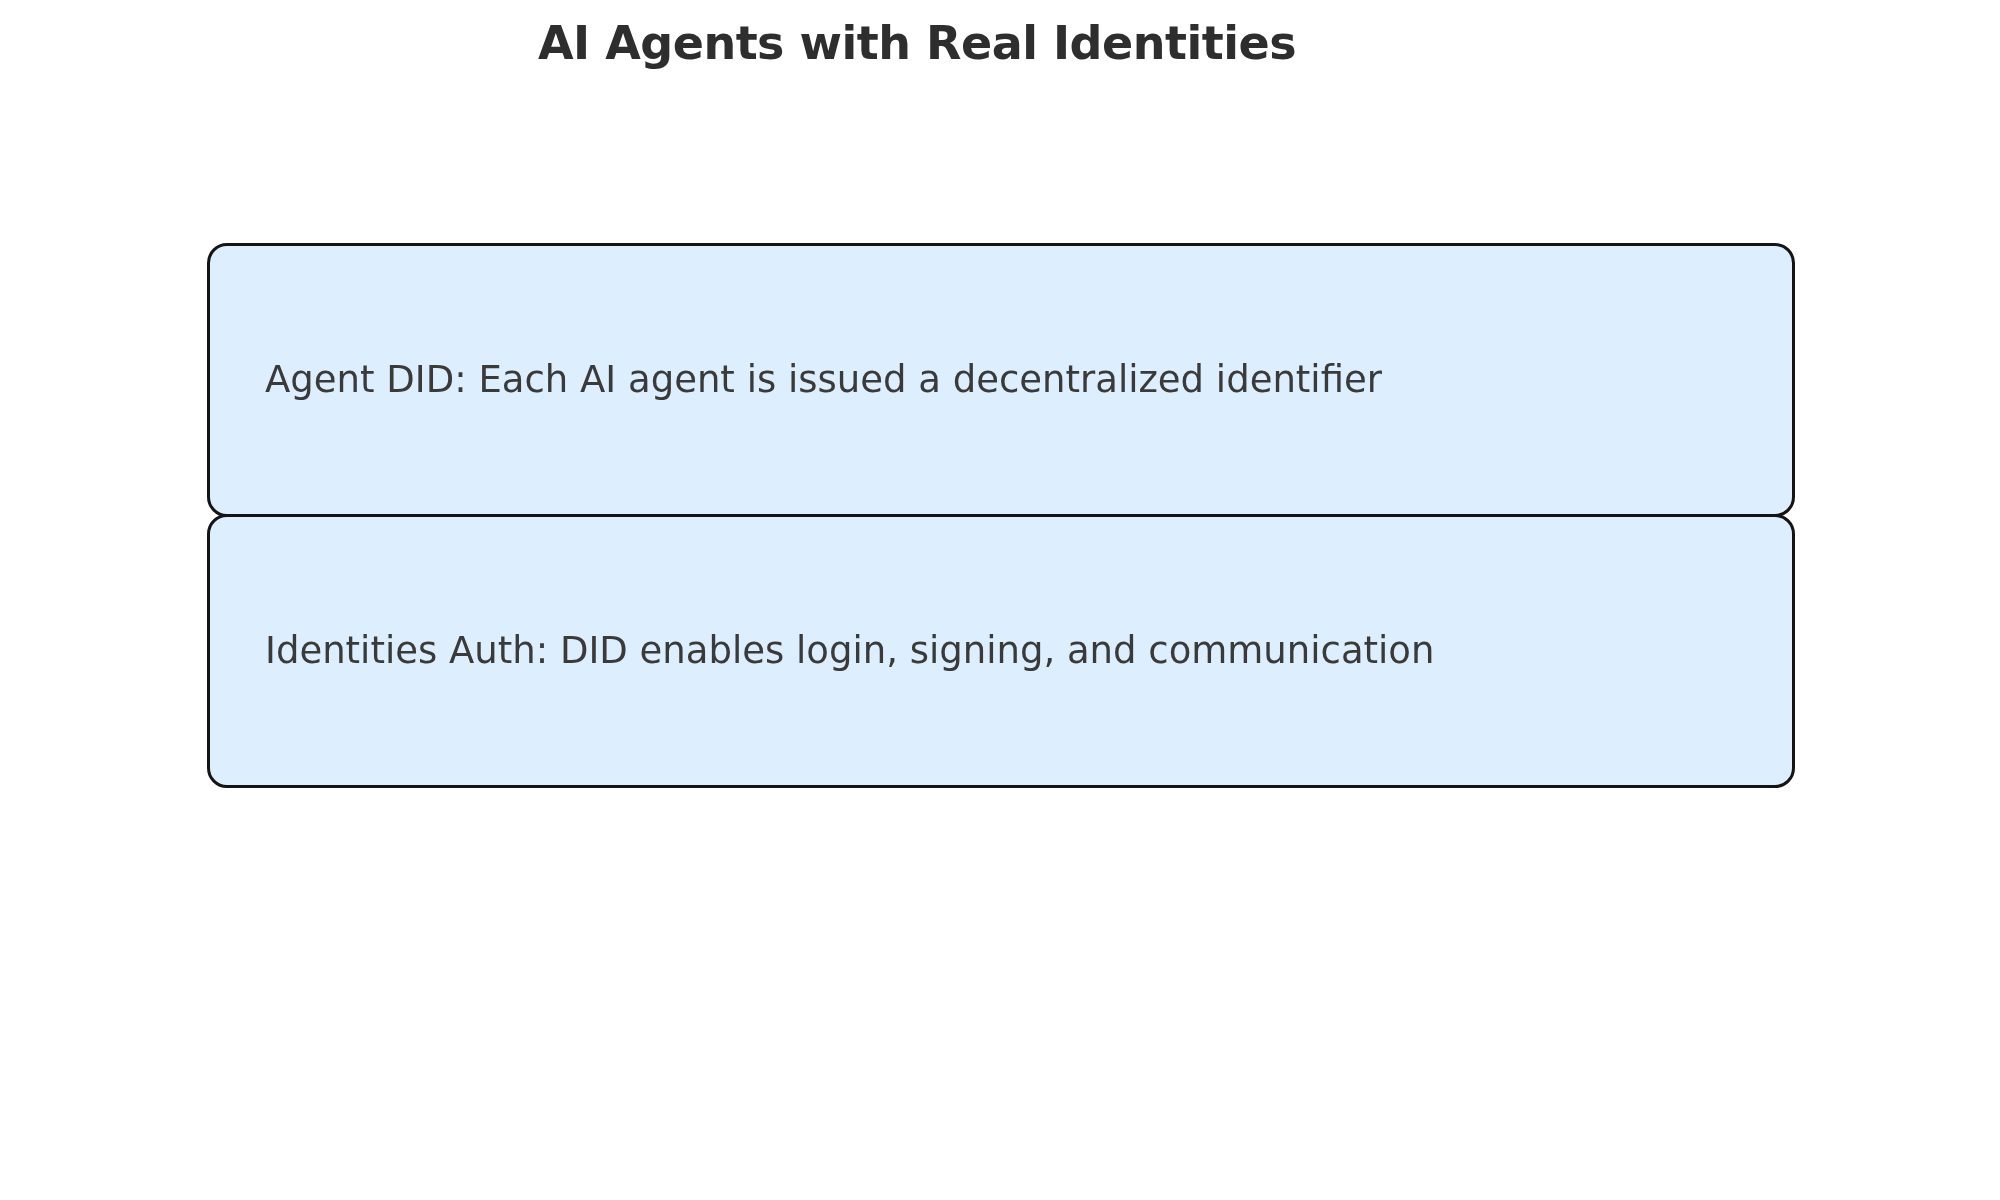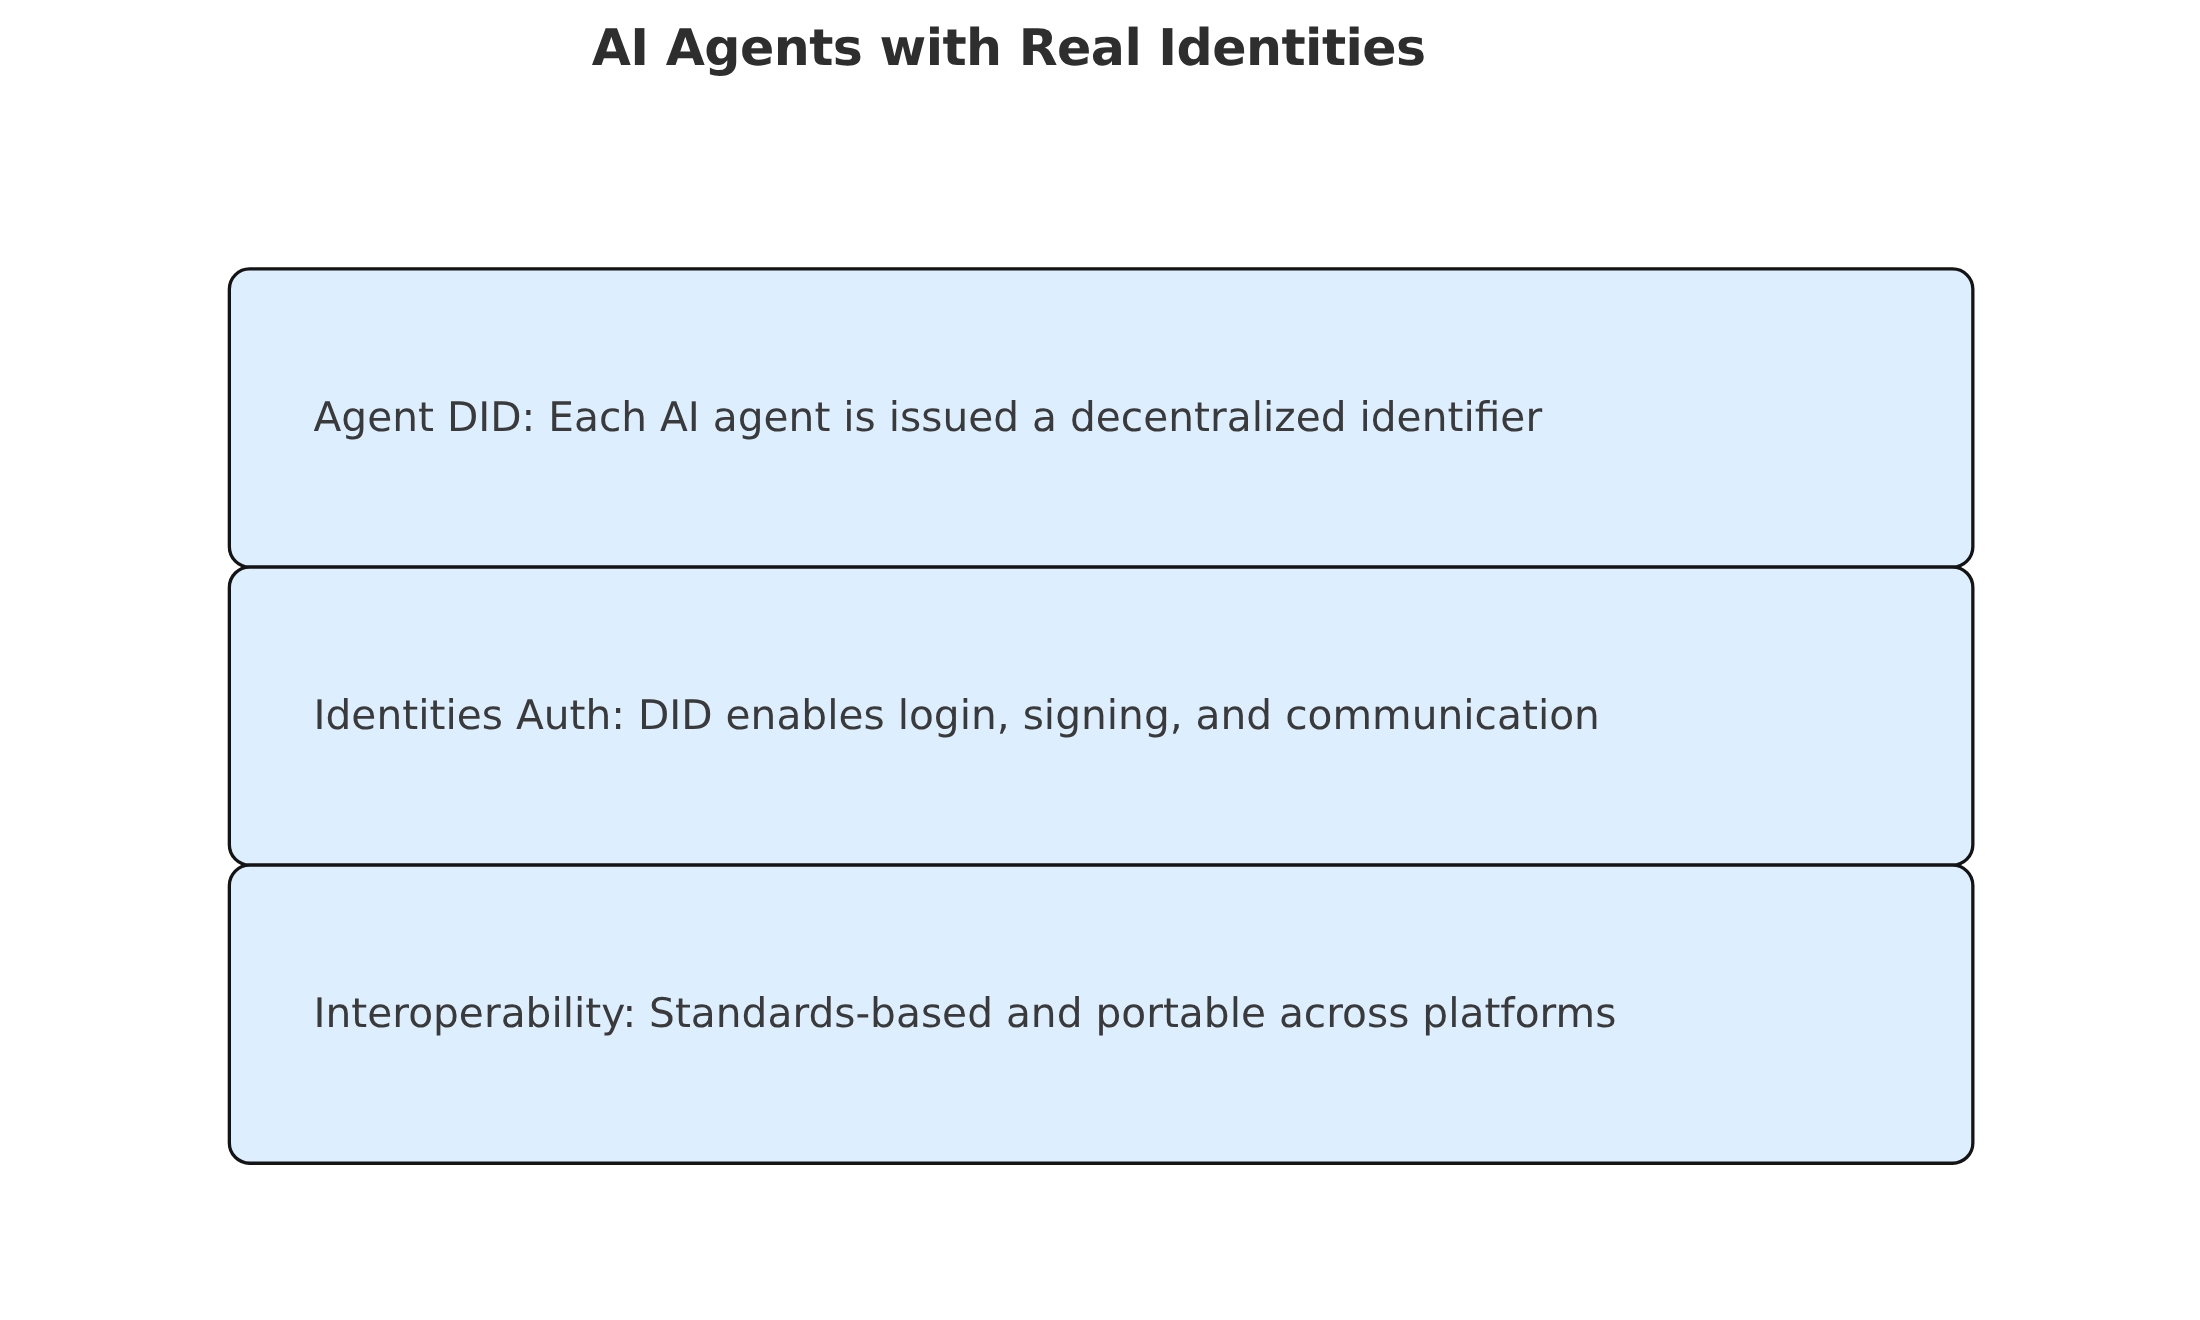--- a/index.html
+++ b/index.html
@@ -35,21 +35,21 @@
   }
   .info-box {
     box-sizing: border-box;
     width: 100%;
     height: 274px;
     background: #ddeeff;
     border: 3px solid #141414;
     border-radius: 20px;
     display: flex;
     align-items: center;
-    padding-left: 75px;
+    padding-left: 55px;
     padding-right: 40px;
   }
   .info-box + .info-box {
     margin-top: -3px;
   }
   .box-label {
     font-size: 37px;
     color: #3a3a3a;
     line-height: 1.25;
   }
@@ -64,19 +64,16 @@
   <div class="box-stack">
 
     <div class="info-box">
       <span class="box-label">Agent DID: Each AI agent is issued a decentralized identifier</span>
     </div>
 
     <div class="info-box">
       <span class="box-label">Identities Auth: DID enables login, signing, and communication</span>
     </div>
 
-    <div class="info-box">
-      <span class="box-label">Interoperability: Standards-based and portable across platforms</span>
-    </div>
 
   </div>
 
 </div>
 
 </body></html>

